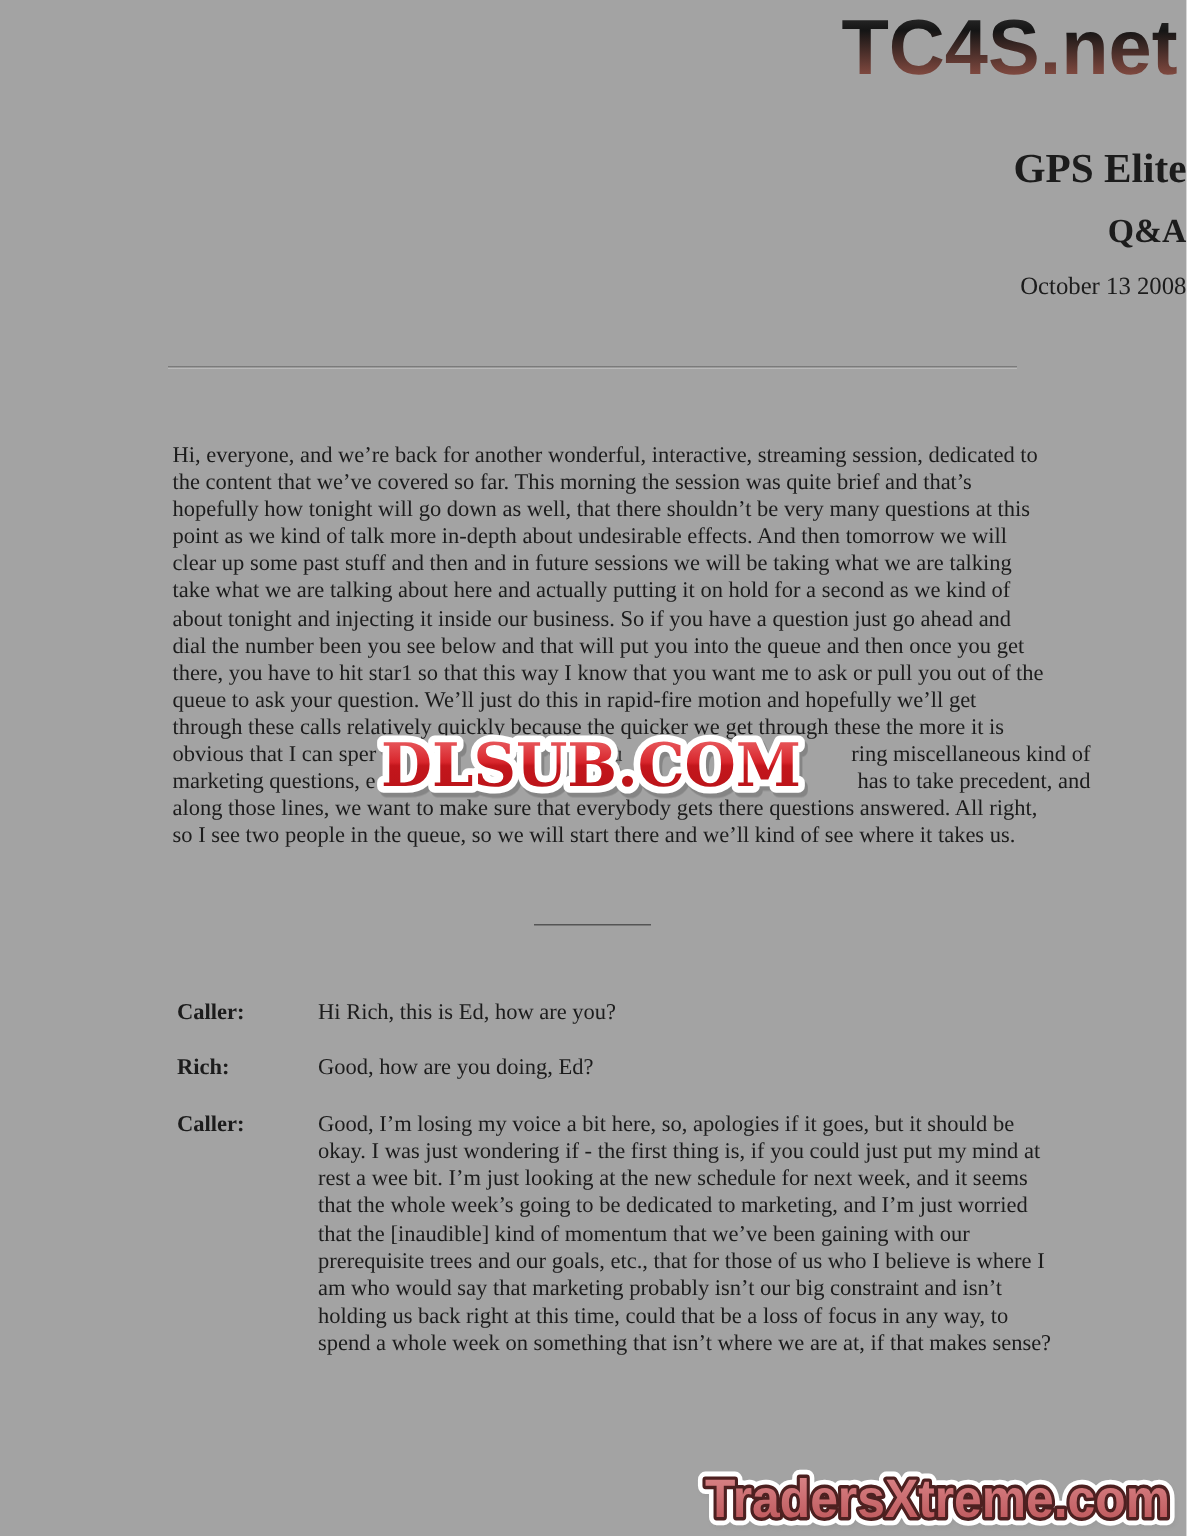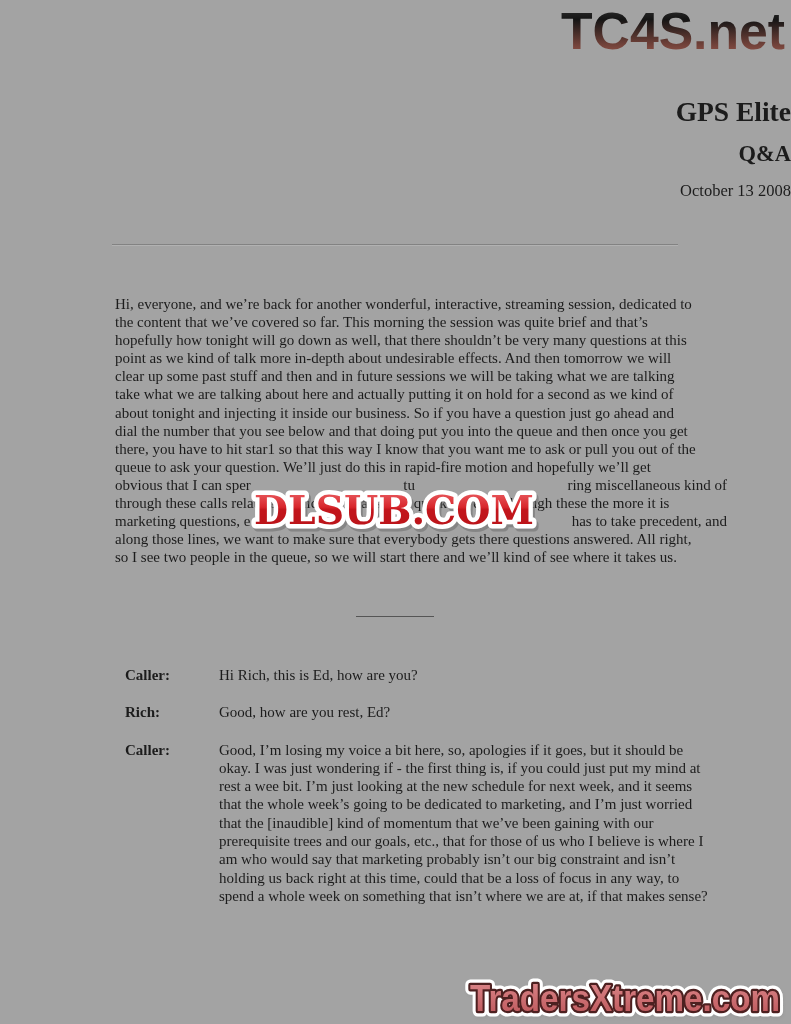--- a/index.html
+++ b/index.html
@@ -29,21 +29,21 @@
     font-size:15px;line-height:18.1px;}
   .pline{white-space:nowrap;}
   .pline.split{display:flex;justify-content:space-between;}
   .pline.split span{white-space:nowrap;}
   
   .watermark{position:absolute;top:483px;left:242px;width:304px;height:54px;
     filter:drop-shadow(2px 3px 0 rgba(110,110,110,0.55));pointer-events:none;}
   
   .dialogue{position:absolute;top:666px;left:118px;width:600px;
     font-size:15px;line-height:18.3px;}
-  .entry{display:flex;margin-bottom:19px;justify-content:center;}
+  .entry{display:flex;margin-bottom:19px;}
   .speaker{width:94px;flex:0 0 94px;font-weight:bold;}
   .utterance{width:492px;flex:0 0 492px;}
   
   .footer-logo{position:absolute;top:975px;left:460px;width:330px;height:48px;
     filter:drop-shadow(1px 2px 1px rgba(150,150,150,0.45));}
 </style>
 </head>
 <body>
 
 <div class="page">
@@ -71,29 +71,29 @@
   <div class="rule-long"></div>
 
   <div class="body-paragraph">
       <div class="pline">Hi, everyone, and we’re back for another wonderful, interactive, streaming session, dedicated to</div>
       <div class="pline">the content that we’ve covered so far. This morning the session was quite brief and that’s</div>
       <div class="pline">hopefully how tonight will go down as well, that there shouldn’t be very many questions at this</div>
       <div class="pline">point as we kind of talk more in-depth about undesirable effects. And then tomorrow we will</div>
       <div class="pline">clear up some past stuff and then and in future sessions we will be taking what we are talking</div>
       <div class="pline">take what we are talking about here and actually putting it on hold for a second as we kind of</div>
       <div class="pline">about tonight and injecting it inside our business. So if you have a question just go ahead and</div>
-      <div class="pline">dial the number that you see below and that doing put you into the queue and then once you get</div>
+      <div class="pline">dial the number been you see below and that will put you into the queue and then once you get</div>
       <div class="pline">there, you have to hit star1 so that this way I know that you want me to ask or pull you out of the</div>
       <div class="pline">queue to ask your question. We’ll just do this in rapid-fire motion and hopefully we’ll get</div>
+      <div class="pline">through these calls relatively quickly because the quicker we get through these the more it is</div>
       <div class="pline split">
         <span>obvious that I can sper</span>
         <span>tu</span>
         <span>ring miscellaneous kind of</span>
       </div>
-      <div class="pline">through these calls relatively quickly because the quicker we get through these the more it is</div>
       <div class="pline split">
         <span>marketing questions, e</span>
         <span></span>
         <span>has to take precedent, and</span>
       </div>
       <div class="pline">along those lines, we want to make sure that everybody gets there questions answered. All right,</div>
       <div class="pline">so I see two people in the queue, so we will start there and we’ll kind of see where it takes us.</div>
     </div>
 
   <div class="watermark">
@@ -112,21 +112,21 @@
 
   <div class="rule-short"></div>
 
   <div class="dialogue">
       <div class="entry">
         <div class="speaker">Caller:</div>
         <div class="utterance">Hi Rich, this is Ed, how are you?</div>
       </div>
       <div class="entry">
         <div class="speaker">Rich:</div>
-        <div class="utterance">Good, how are you rest, Ed?</div>
+        <div class="utterance">Good, how are you doing, Ed?</div>
       </div>
       <div class="entry">
         <div class="speaker">Caller:</div>
         <div class="utterance">Good, I’m losing my voice a bit here, so, apologies if it goes, but it should be okay. I was just wondering if - the first thing is, if you could just put my mind at rest a wee bit. I’m just looking at the new schedule for next week, and it seems that the whole week’s going to be dedicated to marketing, and I’m just worried that the [inaudible] kind of momentum that we’ve been gaining with our prerequisite trees and our goals, etc., that for those of us who I believe is where I am who would say that marketing probably isn’t our big constraint and isn’t holding us back right at this time, could that be a loss of focus in any way, to spend a whole week on something that isn’t where we are at, if that makes sense?</div>
       </div>
     </div>
 
   <div class="footer-logo">
     <svg width="330" height="48" viewBox="0 0 330 48">
       <defs>

